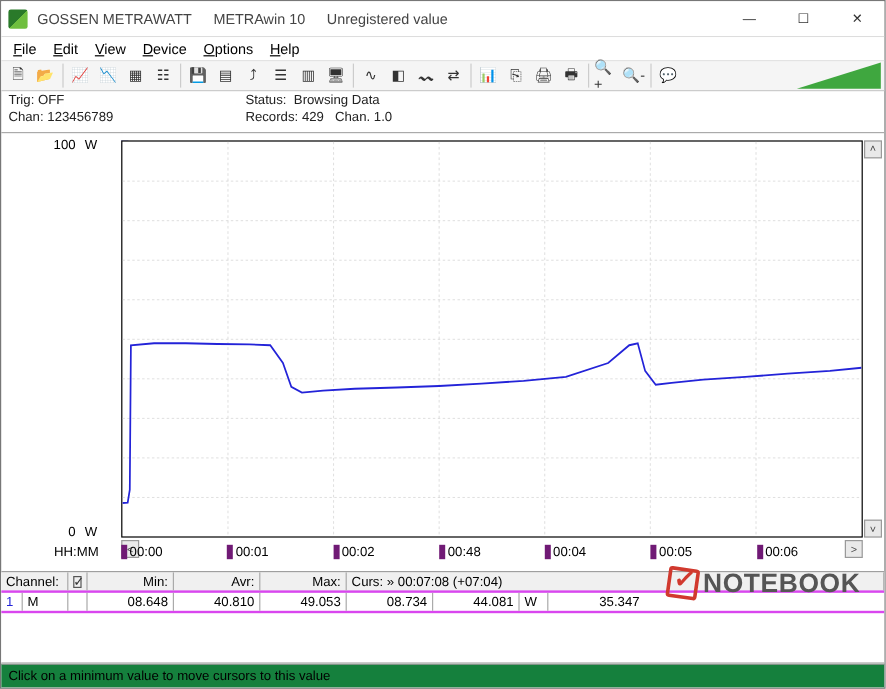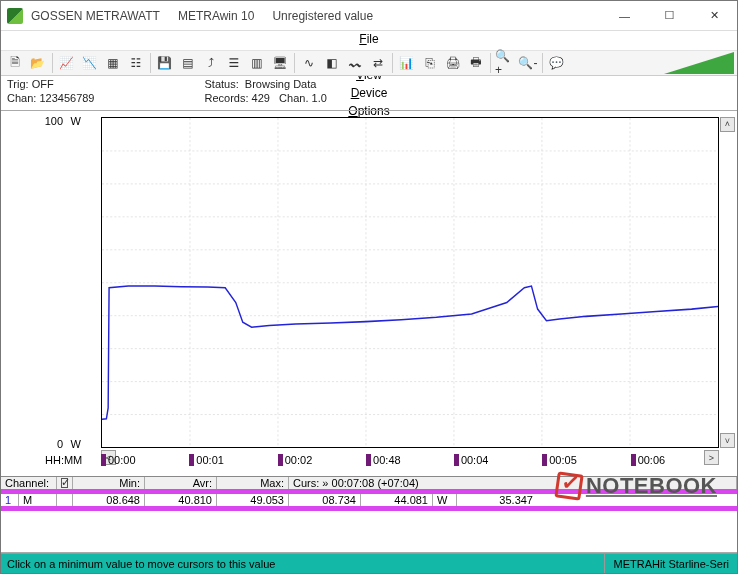--- a/index.html
+++ b/index.html
@@ -49,21 +49,20 @@
   }
   
   .menubar {
     display: flex;
     gap: 2px;
     height: 19px;
     align-items: center;
     padding: 0 4px;
     background: #fff;
     font-size: 12px;
-    flex-direction: column;
   }
   .menubar span {
     padding: 1px 6px;
     cursor: default;
   }
   .menubar span u { text-decoration: underline; }
   
   .toolbar {
     display: flex;
     align-items: center;
@@ -156,21 +155,21 @@
   }
   
   .data-table {
     border-top:1px solid #888;
     font-size:11px;
     background:#fff;
   }
   .data-table .hdr, .data-table .row {
     display:flex;
     align-items:center;
-    border-bottom:5px solid #d946ef;
+    border-bottom:2px solid #d946ef;
     height:17px;
   }
   .data-table .hdr { background:#f0f0f0; }
   .data-table .cell {
     border-right:1px solid #aaa;
     padding:0 4px;
     height:100%;
     display:flex;
     align-items:center;
     overflow:hidden;
@@ -184,38 +183,37 @@
     right:20px; bottom:54px;
     font-family: Arial, sans-serif;
     font-size:22px;
     font-weight:bold;
     letter-spacing:0.5px;
     color:#777;
     display:flex;
     align-items:center;
     gap:4px;
     pointer-events:none;
-    text-decoration:underline;
   }
   .watermark .strong { color:#555; }
   .watermark .wm-icon {
     width:26px;height:26px;border:3px solid #d1392e;transform:rotate(8deg);
     position:relative;border-radius:3px;
   }
   .watermark .wm-icon::after{
     content:"✓";color:#d1392e;font-size:22px;position:absolute;top:-6px;left:2px;
   }
   
   .bottombar {
     height:20px;
     border-top:1px solid #999;
     display:flex;
     align-items:center;
     font-size:11px;
-    background:#14b8a6;
+    background:#15803d;
   }
   .bottombar .msg { flex:1; padding:0 6px; }
   .bottombar .dev {
     border-left:1px solid #999;
     padding:0 8px;
     height:100%;
     display:flex;align-items:center;
     min-width:120px;
   }
 </style>
@@ -365,14 +363,13 @@
   <div class="spacer-row"></div>
 
   <div class="watermark">
     <div class="wm-icon"></div>
     <span class="strong">NOTEBOOK</span>
   </div>
 </div>
 
 <div class="bottombar">
   <div class="msg">Click on a minimum value to move cursors to this value</div>
-  <div class="dev">METRAHit Starline-Seri</div>
 </div>
 
 </body></html>

